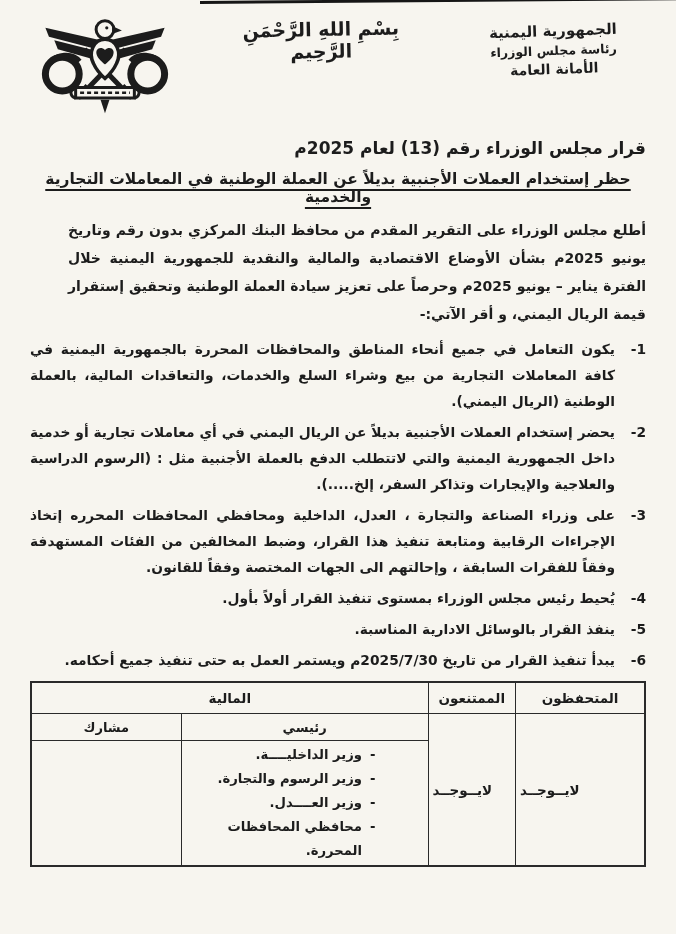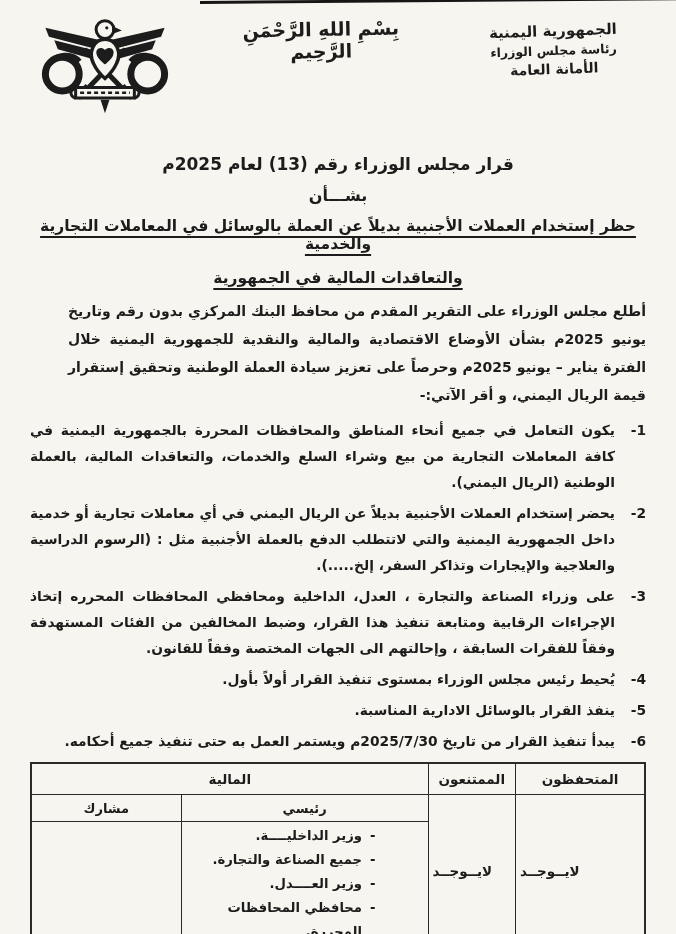--- a/index.html
+++ b/index.html
@@ -21,21 +21,21 @@
   }
   
   .hdr{display:flex;justify-content:space-between;align-items:flex-start;height:112px;}
   .letterhead{width:185px;text-align:center;font-weight:bold;transform:rotate(-2deg);margin-top:12px;}
   .letterhead .lh1{font-size:15px;}
   .letterhead .lh2{font-size:12.5px;margin-top:3px;}
   .letterhead .lh3{font-size:14px;margin-top:3px;letter-spacing:1px;}
   .bismillah{width:210px;text-align:center;font-weight:bold;font-size:19px;margin-top:8px;transform:rotate(-1.2deg);}
   .emblem-wrap{width:150px;display:flex;justify-content:center;}
   
-  .decree-title{text-align:center;font-size:17px;font-weight:bold;margin-top:32px;}
+  .decree-title{font-size:17px;font-weight:bold;margin-top:16px;}
   .regarding{text-align:center;font-size:16px;font-weight:bold;margin-top:12px;}
   .subject{
     text-align:center;font-size:15.5px;font-weight:bold;margin-top:12px;
     text-decoration:underline;text-decoration-thickness:2px;text-underline-offset:5px;
   }
   .subject.l2{margin-top:16px;}
   
   .preamble{
     margin-top:10px;font-size:14px;font-weight:bold;line-height:28px;
     text-align:justify;
@@ -106,23 +106,21 @@
         <path d="M42,87 L108,87 L108,99 L42,99 Z" fill="#f7f5ef" stroke="#1c1c1c" stroke-width="3"></path>
         <path d="M42,87 C35,89 35,97 42,99 M108,87 C115,89 115,97 108,99" fill="none" stroke="#1c1c1c" stroke-width="3"></path>
         <path d="M47,93 L103,93" stroke="#1c1c1c" stroke-width="2.4" stroke-dasharray="4,3"></path>
 
         <path d="M70,101 L75,116 L80,101 Z" fill="#1c1c1c"></path>
       </svg>
     </div>
   </div>
 
   <div class="decree-title">قرار مجلس الوزراء رقم (13) لعام 2025م</div>
-  <div class="regarding">بشـــأن</div>
-  <div class="subject l1">حظر إستخدام العملات الأجنبية بديلاً عن العملة بالوسائل في المعاملات التجارية والخدمية</div>
-  <div class="subject l2">والتعاقدات المالية في الجمهورية</div>
+  <div class="subject l1">حظر إستخدام العملات الأجنبية بديلاً عن العملة الوطنية في المعاملات التجارية والخدمية</div>
 
   <div class="preamble">أطلع مجلس الوزراء على التقرير المقدم من محافظ البنك المركزي بدون رقم وتاريخ يونيو 2025م بشأن الأوضاع الاقتصادية والمالية والنقدية للجمهورية اليمنية خلال الفترة يناير – يونيو 2025م وحرصاً على تعزيز سيادة العملة الوطنية وتحقيق إستقرار قيمة الريال اليمني، و أقر الآتي:-</div>
 
   <div class="items">
     <div class="item">
       <span class="num">1-</span>
       <span class="txt">يكون التعامل في جميع أنحاء المناطق والمحافظات المحررة بالجمهورية اليمنية في كافة المعاملات التجارية من بيع وشراء السلع والخدمات، والتعاقدات المالية، بالعملة الوطنية (الريال اليمني).</span>
     </div>
     <div class="item">
       <span class="num">2-</span>
@@ -160,21 +158,21 @@
       <th class="c-part">مشارك</th>
     </tr>
     <tr>
       <td class="cell-primary">
         <div class="exec-line">
           <span>-</span>
           <span>وزير الداخليــــة.</span>
         </div>
         <div class="exec-line">
           <span>-</span>
-          <span>جميع الصناعة والتجارة.</span>
+          <span>وزير الرسوم والتجارة.</span>
         </div>
         <div class="exec-line">
           <span>-</span>
           <span>وزير العــــدل.</span>
         </div>
         <div class="exec-line">
           <span>-</span>
           <span>محافظي المحافظات المحررة.</span>
         </div>
       </td>

